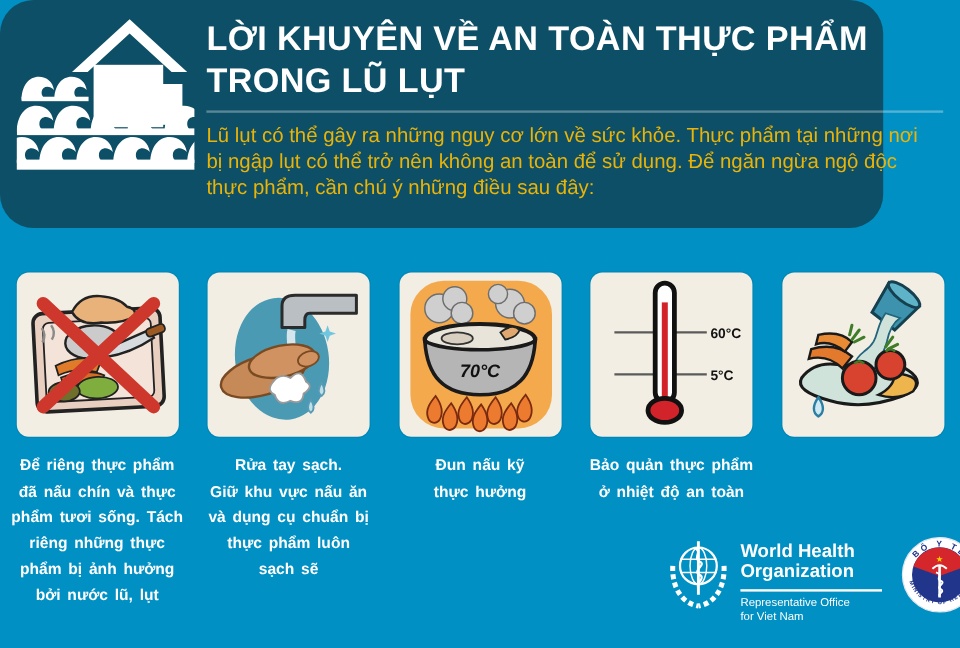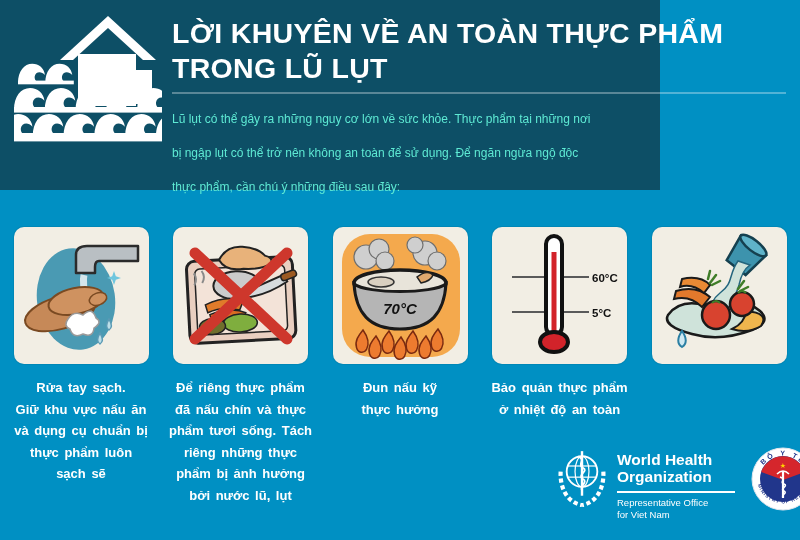--- a/index.html
+++ b/index.html
@@ -3,35 +3,36 @@
 <meta charset="utf-8">
 <style>
   * { margin:0; padding:0; box-sizing:border-box; }
   body { background:#333; font-family:"Liberation Sans","DejaVu Sans",sans-serif; }
   .poster{
     position:relative; width:800px; height:540px; overflow:hidden;
     background:#0090c3;
   }
   
   .header{
-    position:absolute; top:0; left:0; width:660px; height:190px;
+    position:absolute; top:0; left:0; width:736px; height:190px;
     background:#0d4f66;
+    border-radius:28px;
   }
   .flood-icon{ position:absolute; left:14px; top:10px; }
   .header-text{ position:absolute; left:172px; top:16px; width:620px; }
   .title{
     color:#ffffff; font-weight:bold; font-size:28.5px; line-height:35px;
     letter-spacing:.3px; white-space:pre-line;
   }
   .title-divider{
     width:614px; height:2px; background:rgba(255,255,255,.32);
     margin:6px 0 8px 0;
   }
   .intro{
-    color:#5eead4; font-size:12px; line-height:34px; white-space:pre-line;
+    color:#eab308; font-size:17px; line-height:22px; white-space:pre-line;
   }
   
   .tips{
     position:absolute; top:227px; left:0; width:800px;
     display:flex; justify-content:space-between; padding:0 6px;
   }
   .tip{ width:150px; display:flex; flex-direction:column; align-items:center; }
   .tip-card{
     width:135px; height:137px; background:#f2eee4; border-radius:10px;
     overflow:hidden; box-shadow:0 0 0 1px rgba(0,0,0,.06);
@@ -105,48 +106,20 @@
 bị ngập lụt có thể trở nên không an toàn để sử dụng. Để ngăn ngừa ngộ độc
 thực phẩm, cần chú ý những điều sau đây:</p>
     </div>
   </div>
 
   <div class="tips">
 
     <div class="tip">
       <div class="tip-card">
         <svg width="135" height="137" viewBox="0 0 135 137">
-          <ellipse cx="62" cy="72" rx="39" ry="51" fill="#4a9ab3" transform="rotate(-8 62 72)"></ellipse>
-
-          <path d="M62 46 L62 28 Q62 19 73 19 L124 19 L124 34 L85 34 Q81 34 81 40 L81 46 Z" fill="#b9bfc3" stroke="#2b2b2b" stroke-width="2.5" stroke-linejoin="round"></path>
-
-          <path d="M70 48 C68 56 72 62 68 70" fill="none" stroke="#e3eef2" stroke-width="7" opacity="0.9"></path>
-
-          <path d="M100 44 L101.8 49.2 L107 51 L101.8 52.8 L100 58 L98.2 52.8 L93 51 L98.2 49.2 Z" fill="#6fc6de"></path>
-
-          <ellipse cx="46" cy="86" rx="36" ry="16" fill="#c68958" stroke="#7a4a22" stroke-width="2" transform="rotate(-16 46 86)"></ellipse>
-          <ellipse cx="62" cy="74" rx="28" ry="13" fill="#cf9260" stroke="#7a4a22" stroke-width="2" transform="rotate(-12 62 74)"></ellipse>
-          <ellipse cx="84" cy="72" rx="9" ry="6" fill="#cf9260" stroke="#7a4a22" stroke-width="1.5" transform="rotate(-20 84 72)"></ellipse>
-
-          <path d="M54 92 q6 -9 15 -4 q9 -9 13 3 q7 4 -2 10 q-1 10 -11 6 q-10 5 -13 -5 q-7 -3 -2 -10 Z" fill="#ffffff" stroke="#9a9a9a" stroke-width="1.5"></path>
-
-          <path d="M95 92 c3 5 3 9 0 11 c-3 -2 -3 -6 0 -11 Z" fill="#bcdfe8" stroke="#5b9ab5" stroke-width="1.5"></path>
-          <path d="M86 106 c3 5 3 9 0 11 c-3 -2 -3 -6 0 -11 Z" fill="#bcdfe8" stroke="#5b9ab5" stroke-width="1.5"></path>
-        </svg>
-      </div>
-      <p class="tip-caption">Rửa tay sạch.
-Giữ khu vực nấu ăn
-và dụng cụ chuẩn bị
-thực phẩm luôn
-sạch sẽ</p>
-    </div>
-
-    <div class="tip">
-      <div class="tip-card">
-        <svg width="135" height="137" viewBox="0 0 135 137">
           <g transform="rotate(-3 67 70)">
             <rect x="15" y="32" width="106" height="82" rx="8" fill="#e9cfc0" stroke="#222" stroke-width="3"></rect>
             <rect x="23" y="40" width="90" height="66" rx="5" fill="#f3e3d8" stroke="#222" stroke-width="1.5"></rect>
 
             <path d="M48 32 q8 -14 24 -12 q16 2 22 10 q8 2 6 8 q-10 6 -28 4 q-18 2 -24 -10 Z" fill="#e8b27a" stroke="#222" stroke-width="2"></path>
 
             <ellipse cx="64" cy="58" rx="23" ry="14" fill="#cbcbcb" stroke="#222" stroke-width="2"></ellipse>
 
             <path d="M70 66 L112 50 L115 57 Q95 69 74 71 Z" fill="#d7dbdd" stroke="#222" stroke-width="2"></path>
             <rect x="108" y="50" width="16" height="7" rx="3" transform="rotate(-18 108 50)" fill="#9c5a22" stroke="#222" stroke-width="1.5"></rect>
@@ -165,20 +138,48 @@
             <line x1="114" y1="26" x2="22" y2="112"></line>
           </g>
         </svg>
       </div>
       <p class="tip-caption">Để riêng thực phẩm
 đã nấu chín và thực
 phẩm tươi sống. Tách
 riêng những thực
 phẩm bị ảnh hưởng
 bởi nước lũ, lụt</p>
+    </div>
+
+    <div class="tip">
+      <div class="tip-card">
+        <svg width="135" height="137" viewBox="0 0 135 137">
+          <ellipse cx="62" cy="72" rx="39" ry="51" fill="#4a9ab3" transform="rotate(-8 62 72)"></ellipse>
+
+          <path d="M62 46 L62 28 Q62 19 73 19 L124 19 L124 34 L85 34 Q81 34 81 40 L81 46 Z" fill="#b9bfc3" stroke="#2b2b2b" stroke-width="2.5" stroke-linejoin="round"></path>
+
+          <path d="M70 48 C68 56 72 62 68 70" fill="none" stroke="#e3eef2" stroke-width="7" opacity="0.9"></path>
+
+          <path d="M100 44 L101.8 49.2 L107 51 L101.8 52.8 L100 58 L98.2 52.8 L93 51 L98.2 49.2 Z" fill="#6fc6de"></path>
+
+          <ellipse cx="46" cy="86" rx="36" ry="16" fill="#c68958" stroke="#7a4a22" stroke-width="2" transform="rotate(-16 46 86)"></ellipse>
+          <ellipse cx="62" cy="74" rx="28" ry="13" fill="#cf9260" stroke="#7a4a22" stroke-width="2" transform="rotate(-12 62 74)"></ellipse>
+          <ellipse cx="84" cy="72" rx="9" ry="6" fill="#cf9260" stroke="#7a4a22" stroke-width="1.5" transform="rotate(-20 84 72)"></ellipse>
+
+          <path d="M54 92 q6 -9 15 -4 q9 -9 13 3 q7 4 -2 10 q-1 10 -11 6 q-10 5 -13 -5 q-7 -3 -2 -10 Z" fill="#ffffff" stroke="#9a9a9a" stroke-width="1.5"></path>
+
+          <path d="M95 92 c3 5 3 9 0 11 c-3 -2 -3 -6 0 -11 Z" fill="#bcdfe8" stroke="#5b9ab5" stroke-width="1.5"></path>
+          <path d="M86 106 c3 5 3 9 0 11 c-3 -2 -3 -6 0 -11 Z" fill="#bcdfe8" stroke="#5b9ab5" stroke-width="1.5"></path>
+        </svg>
+      </div>
+      <p class="tip-caption">Rửa tay sạch.
+Giữ khu vực nấu ăn
+và dụng cụ chuẩn bị
+thực phẩm luôn
+sạch sẽ</p>
     </div>
 
     <div class="tip">
       <div class="tip-card">
         <svg width="135" height="137" viewBox="0 0 135 137">
           <defs>
             <path id="flame" d="M0 -11 C5 -4 6.5 3 3.5 8.5 C0.5 13 -5 12 -6.5 6.5 C-8.5 0 -4.5 -5.5 0 -11 Z"></path>
           </defs>
           <rect x="9" y="7" width="118" height="123" rx="28" fill="#f4a94d"></rect>
 

